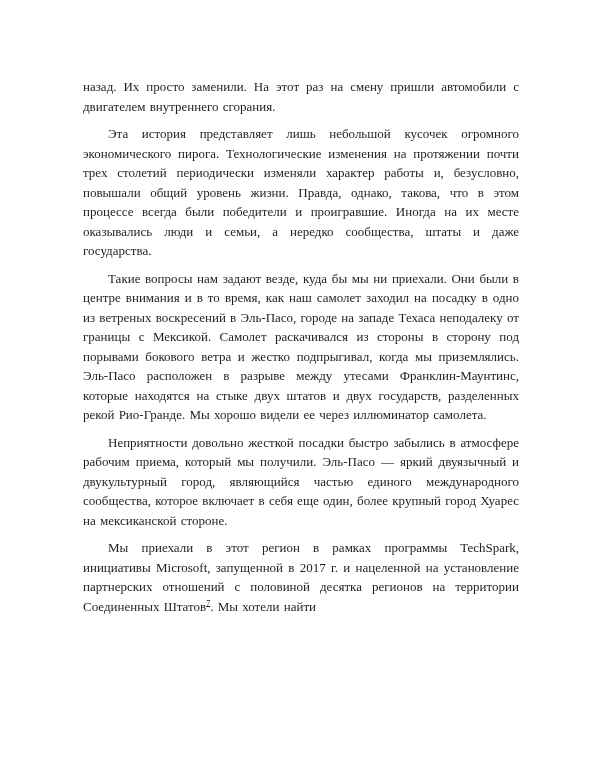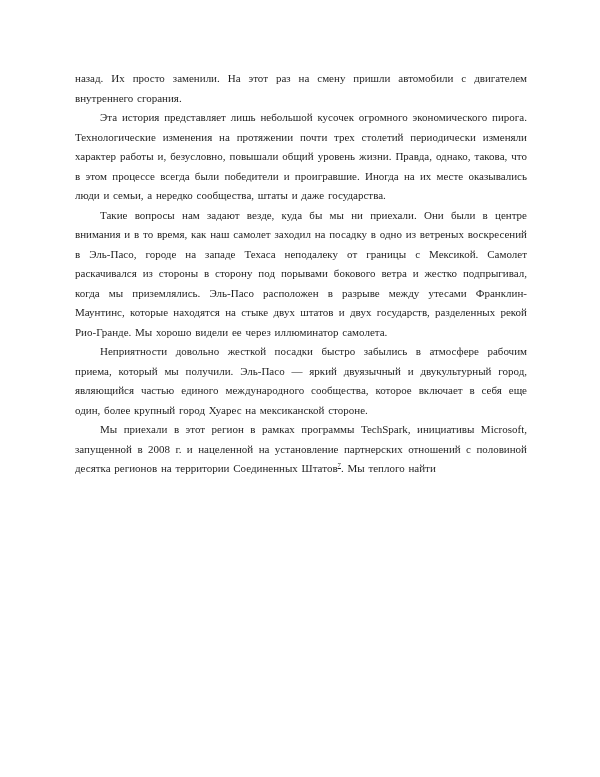--- a/index.html
+++ b/index.html
@@ -18,23 +18,23 @@
     width: 600px;
     height: 777px;
     padding: 69px 73px 20px 75px;
     background: #ffffff;
     color: #1f1f1f;
   }
   .text-block {
     width: 452px;
   }
   .para {
-    margin: 0;
+    margin: 8px;
     padding: 0;
-    font-size: 11px;
+    font-size: 13px;
     line-height: 19.5px;
     text-align: justify;
     text-indent: 25px;
     word-spacing: 1px;
   }
   .para.no-indent {
     text-indent: 0;
   }
   .footnote-marker {
     font-size: 0.62em;
@@ -52,16 +52,16 @@
 
     <p class="para no-indent">назад. Их просто заменили. На этот раз на смену пришли автомобили с двигателем внутреннего сгорания.</p>
 
     <p class="para">Эта история представляет лишь небольшой кусочек огромного экономического пирога. Технологические изменения на протяжении почти трех столетий периодически изменяли характер работы и, безусловно, повышали общий уровень жизни. Правда, однако, такова, что в этом процессе всегда были победители и проигравшие. Иногда на их месте оказывались люди и семьи, а нередко сообщества, штаты и даже государства.</p>
 
 
     <p class="para">Такие вопросы нам задают везде, куда бы мы ни приехали. Они были в центре внимания и в то время, как наш самолет заходил на посадку в одно из ветреных воскресений в Эль-Пасо, городе на западе Техаса неподалеку от границы с Мексикой. Самолет раскачивался из стороны в сторону под порывами бокового ветра и жестко подпрыгивал, когда мы приземлялись. Эль-Пасо расположен в разрыве между утесами Франклин-Маунтинс, которые находятся на стыке двух штатов и двух государств, разделенных рекой Рио-Гранде. Мы хорошо видели ее через иллюминатор самолета.</p>
 
     <p class="para">Неприятности довольно жесткой посадки быстро забылись в атмосфере рабочим приема, который мы получили. Эль-Пасо — яркий двуязычный и двукультурный город, являющийся частью единого международного сообщества, которое включает в себя еще один, более крупный город Хуарес на мексиканской стороне.</p>
 
-    <p class="para"><span>Мы приехали в этот регион в рамках программы TechSpark, инициативы Microsoft, запущенной в 2008 г. и нацеленной на установление партнерских отношений с половиной десятка регионов на территории Соединенных Штатов</span><sup class="footnote-marker">7</sup><span>. Мы теплого найти</span></p>
+    <p class="para"><span>Мы приехали в этот регион в рамках программы TechSpark, инициативы Microsoft, запущенной в 2017 г. и нацеленной на установление партнерских отношений с половиной десятка регионов на территории Соединенных Штатов</span><sup class="footnote-marker">7</sup><span>. Мы хотели найти</span></p>
 
   </div>
 </div>
 
 </body></html>

